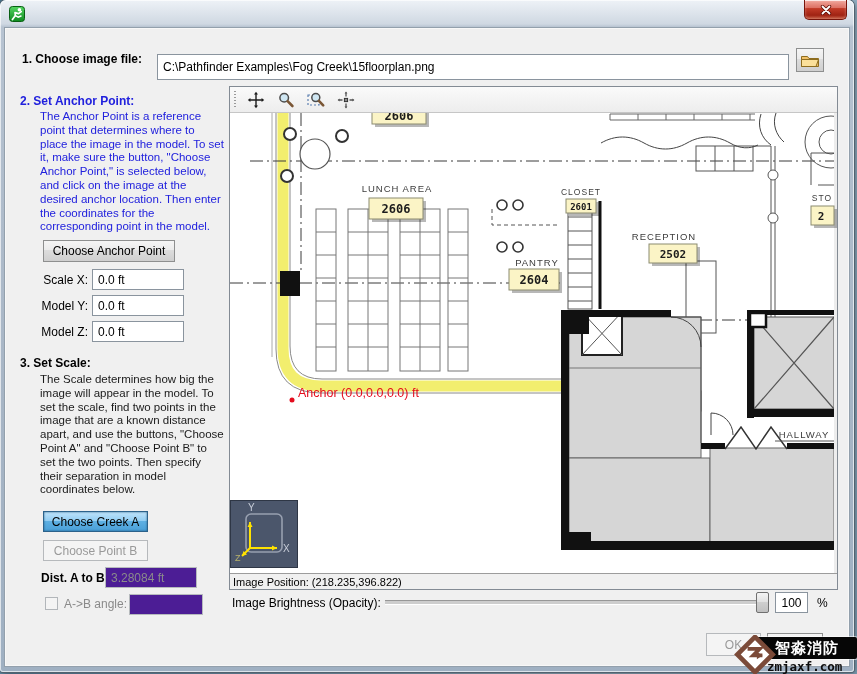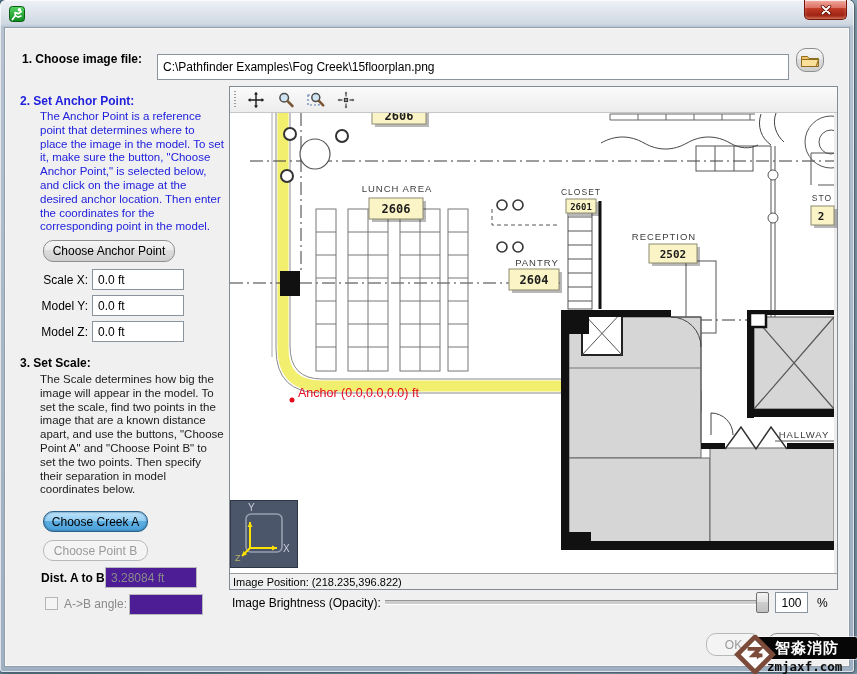--- a/index.html
+++ b/index.html
@@ -24,21 +24,21 @@
   .lbl-bold{font-size:12px;font-weight:bold;color:#000}
   .heading-blue{font-size:12px;font-weight:bold;color:var(--instruction-blue)}
   .para{font-size:11.5px;line-height:1.2;color:#1a1a1a;width:185px}
   .para.blue{color:var(--instruction-blue)}
   .gray-lbl{color:#8a8a8a;font-size:12px}
   
   .tb{box-sizing:border-box;border:1px solid #8a949e;background:#fff;font:12px "Liberation Sans",sans-serif;
     padding:2px 5px;color:#000;outline:none}
   .tb:disabled,.tb.disabled{background:#4c1d95;color:#8b8b8b;border-color:#b6babd}
   .btn{box-sizing:border-box;font:12px "Liberation Sans",sans-serif;color:#000;text-align:center;cursor:pointer;
-    background:linear-gradient(#f5f5f5,#ebebeb 45%,#ddd 46%,#cfcfcf);border:1px solid #8e8f8f;border-radius:10px;
+    background:linear-gradient(#f5f5f5,#ebebeb 45%,#ddd 46%,#cfcfcf);border:1px solid #8e8f8f;border-radius:0;
     display:flex;align-items:center;justify-content:center}
   .btn.toggled{background:linear-gradient(#bfe3fa,#93cef3 45%,var(--selected-btn-blue) 46%,#4aa0d8);
     border-color:#2c628b;box-shadow:inset 0 0 2px #1e5379}
   .btn.disabled{color:#9a9a9a;background:#f4f4f4;border-color:#b6b9bc;cursor:default}
   .checkbox{box-sizing:border-box;width:13px;height:13px;border:1px solid #b2b6ba;background:#f4f4f4}
   .iconbtn{box-sizing:border-box;width:26px;height:22px;display:flex;align-items:center;justify-content:center;
     border:1px solid transparent;border-radius:2px;cursor:pointer}
   
   .preview{position:absolute;left:224px;top:58px;width:607px;height:502px;border:1px solid #838b94;
     box-sizing:content-box;background:#fff}

